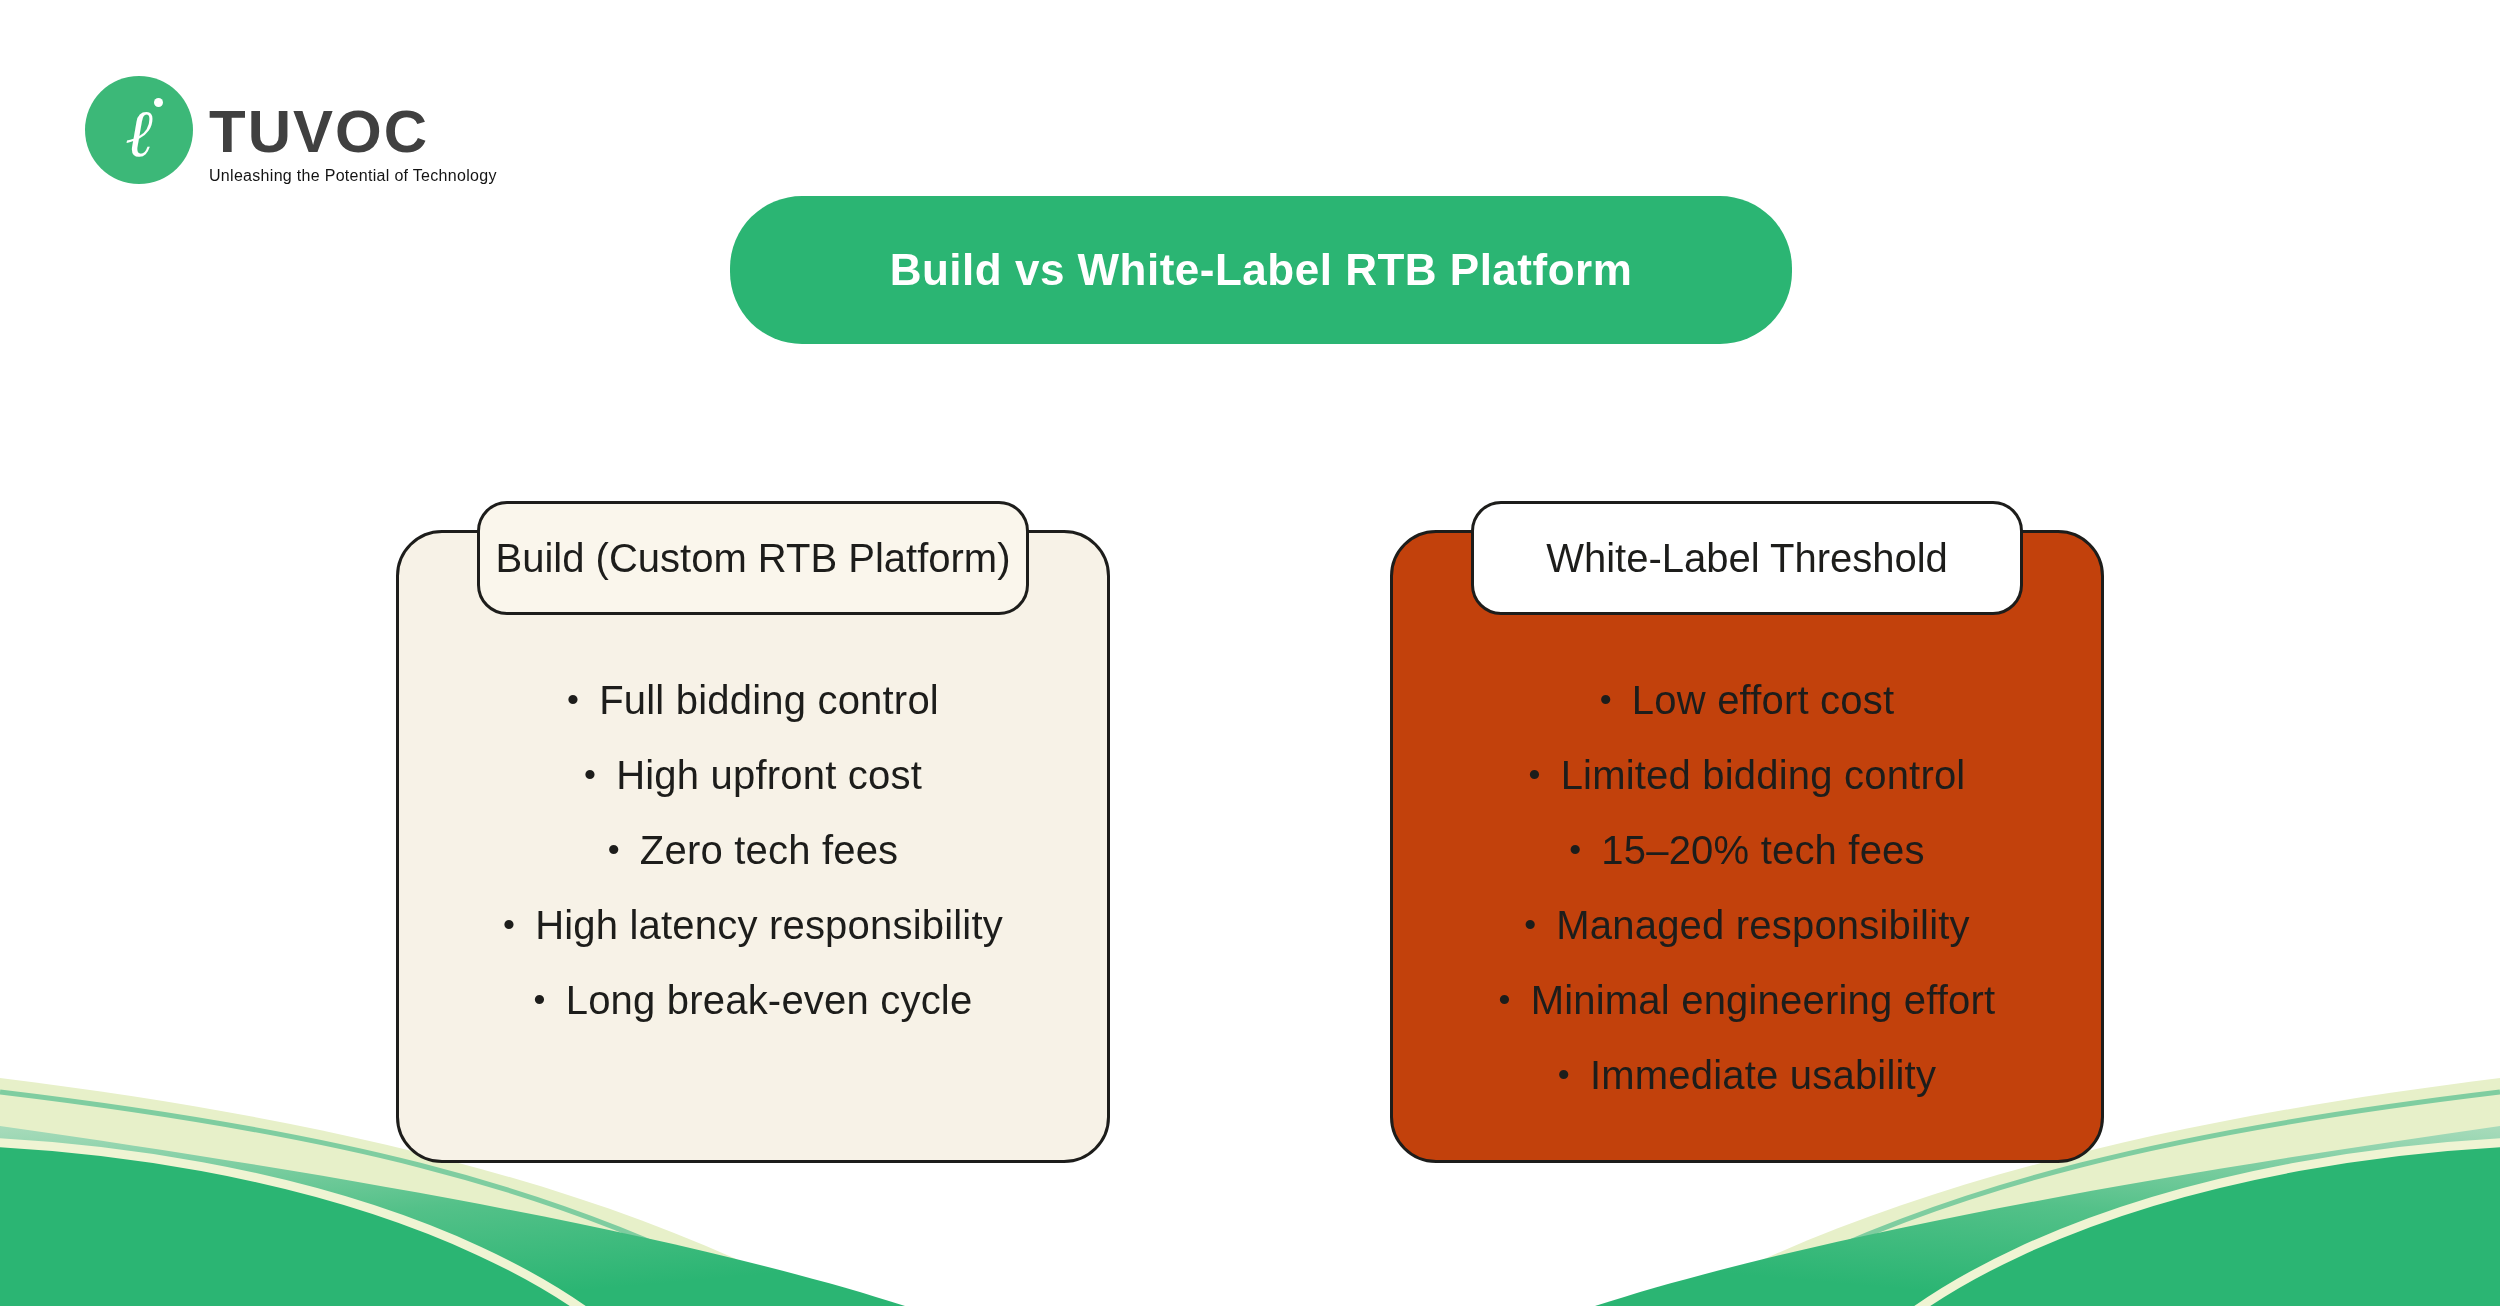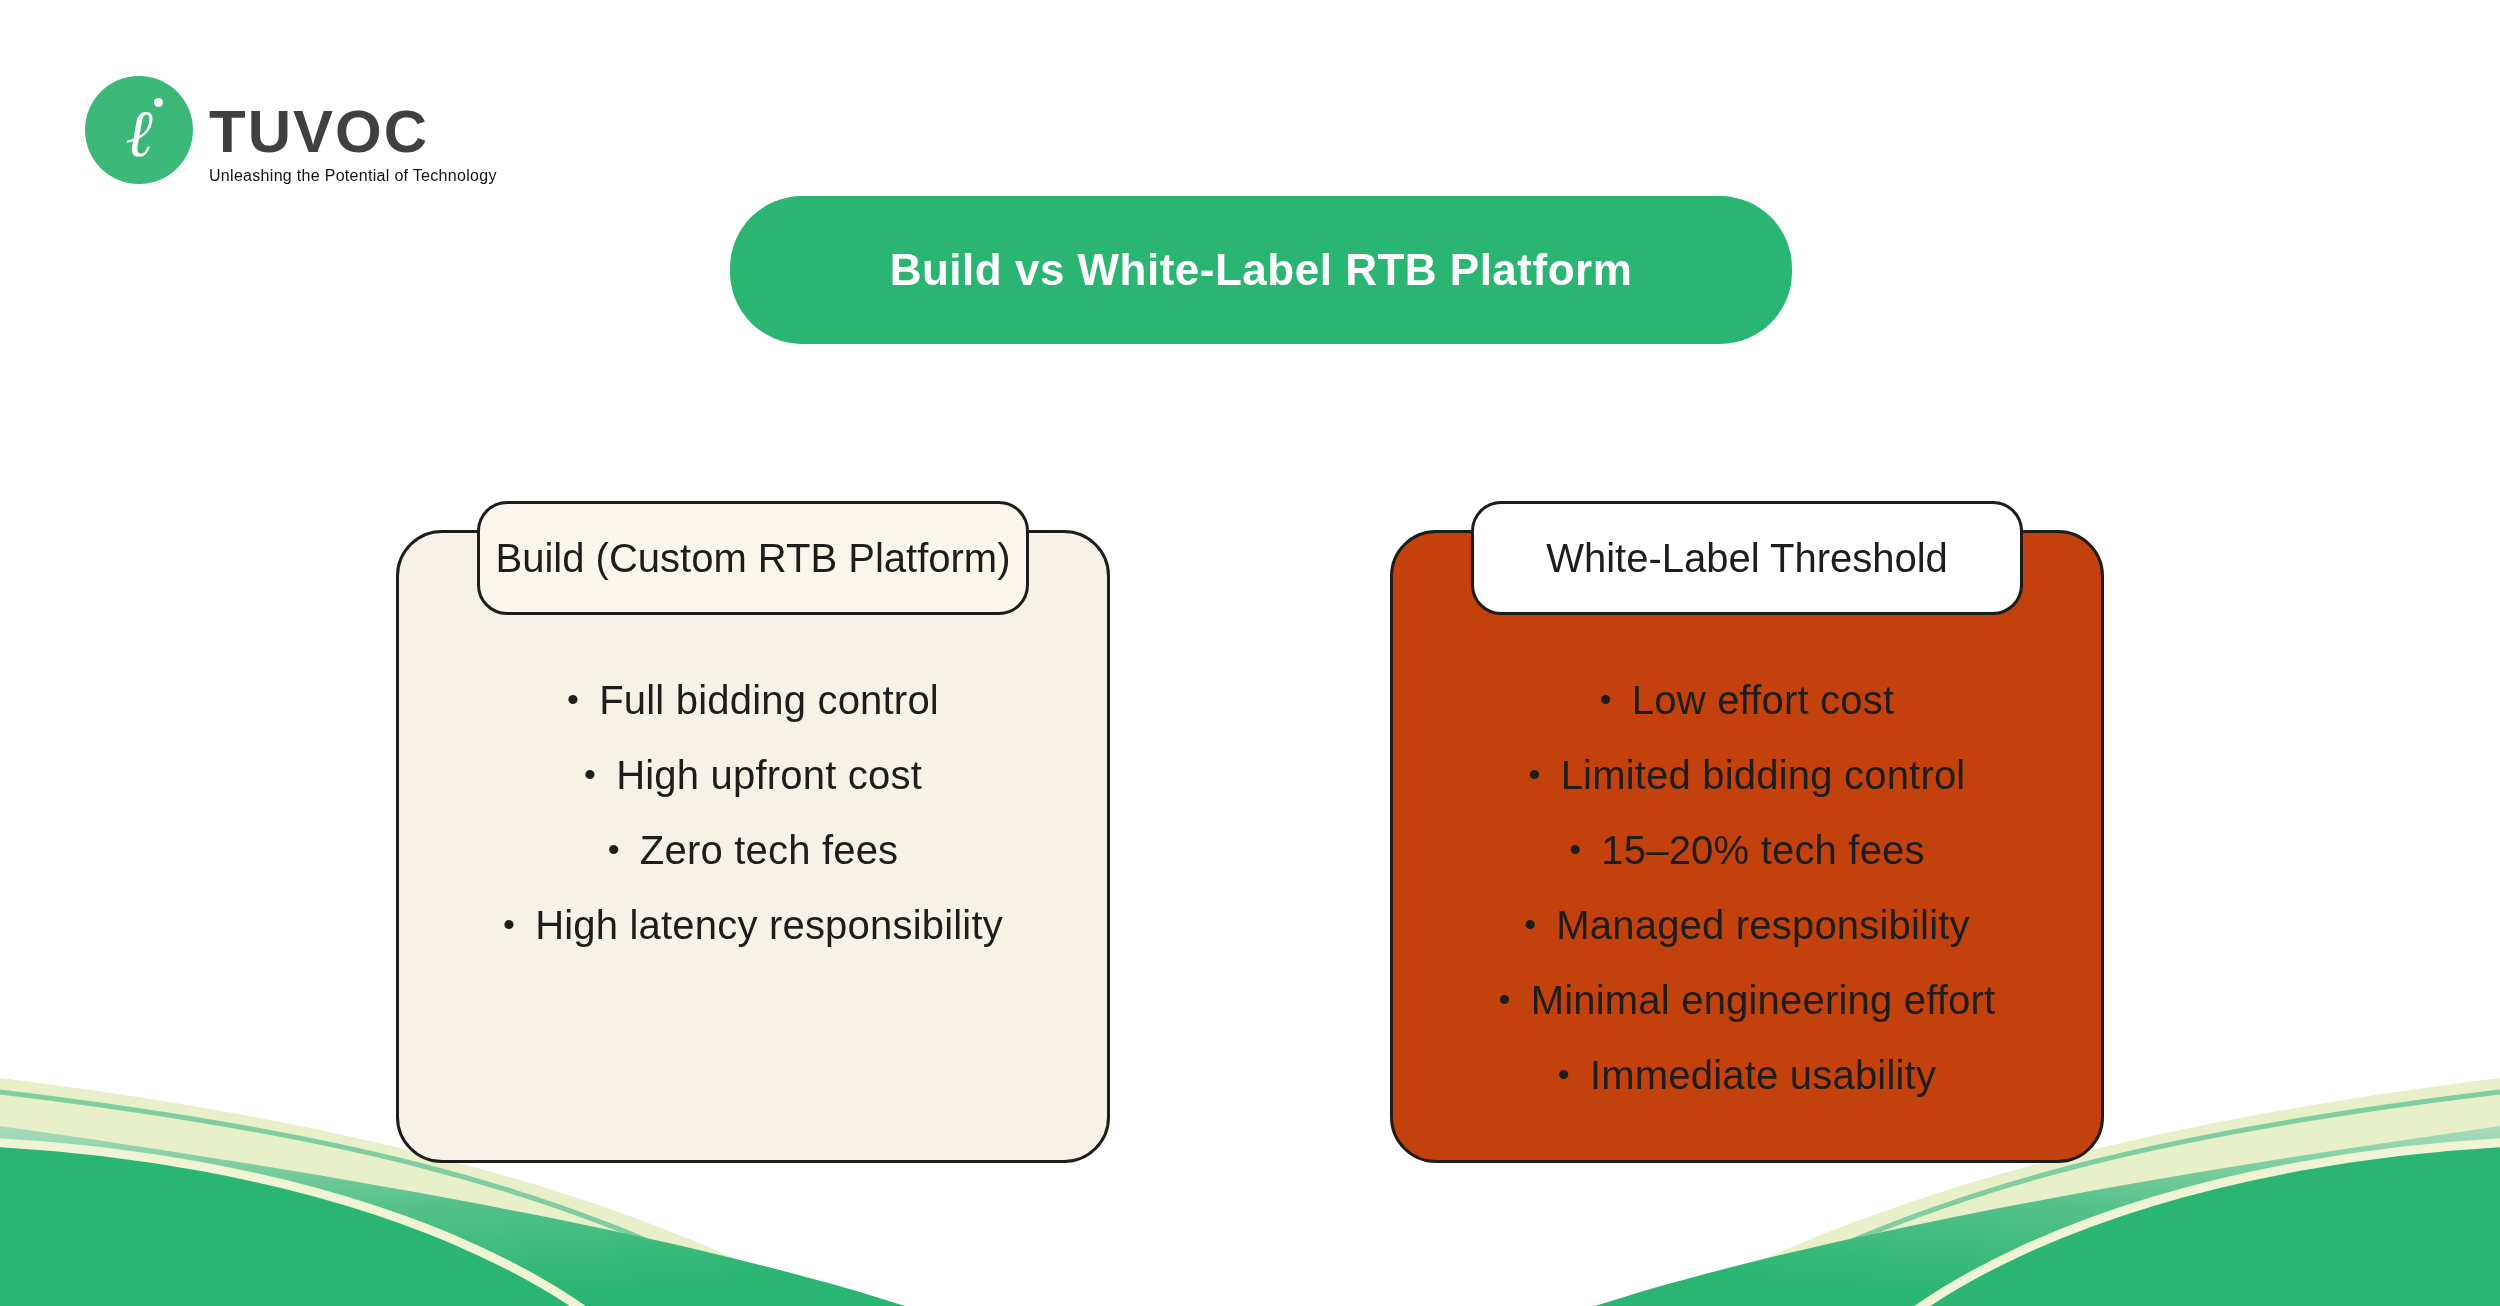--- a/index.html
+++ b/index.html
@@ -169,20 +169,21 @@
     <span class="title-text">Build vs White-Label RTB Platform</span>
   </div>
 
   <div class="card left">
     <div class="card-header">Build (Custom RTB Platform)</div>
     <ul class="card-list">
       <li>Full bidding control</li>
       <li>High upfront cost</li>
       <li>Zero tech fees</li>
       <li>High latency responsibility</li>
+      <li>Long break-even cycle</li>
     </ul>
   </div>
 
   <div class="card right">
     <div class="card-header">White-Label Threshold</div>
     <ul class="card-list">
       <li>Low effort cost</li>
       <li>Limited bidding control</li>
       <li>15–20% tech fees</li>
       <li>Managed responsibility</li>

